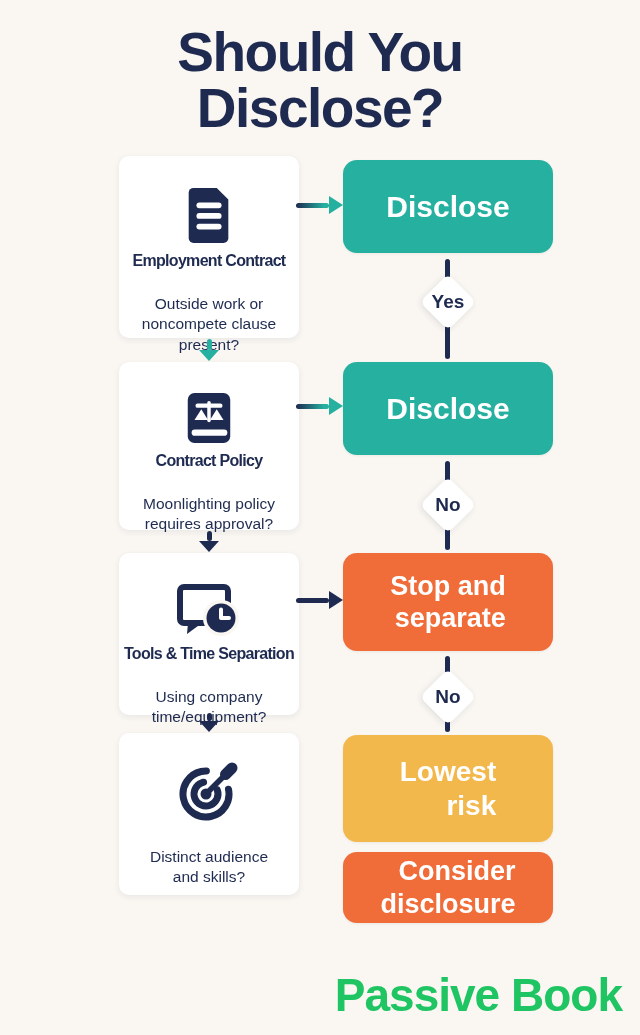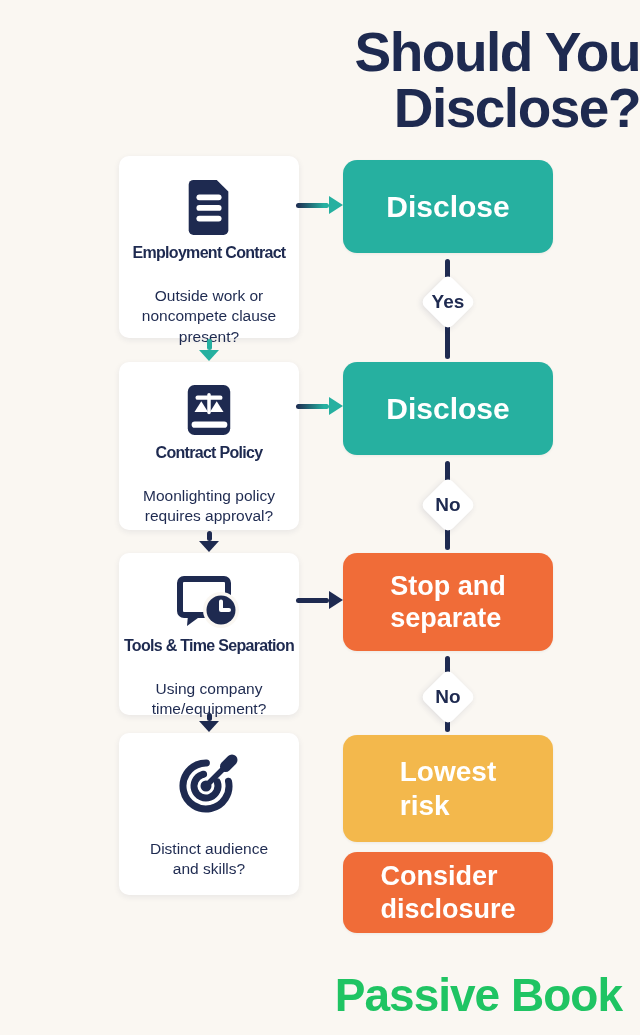--- a/index.html
+++ b/index.html
@@ -7,40 +7,40 @@
     --yellow:#f3b84c; --green:#1fc463; --card:#ffffff;
   }
   *{margin:0;padding:0;box-sizing:border-box;}
   html,body{background:#e9e9e9;}
   body{font-family:"Liberation Sans","DejaVu Sans",sans-serif;}
   #canvas{position:relative;width:640px;height:1035px;background:var(--bg);overflow:hidden;}
 
   .preline{white-space:pre-line;}
 
   .title{
-    position:absolute;top:24px;left:0;width:640px;text-align:right;
+    position:absolute;top:24px;left:0;width:640px;text-align:center;
     font-size:55px;font-weight:bold;line-height:1.02;letter-spacing:-1.5px;
     color:var(--navy);
   }
 
   
   .card{
     position:absolute;left:119px;width:180px;background:var(--card);
     border-radius:10px;box-shadow:0 2px 6px rgba(30,42,80,0.08);
     display:flex;flex-direction:column;align-items:center;justify-content:flex-start;
-    padding-top:20px;text-align:center;color:var(--navy);
+    padding-top:28px;text-align:center;color:var(--navy);
   }
   .card-title{font-size:16px;font-weight:bold;letter-spacing:-0.7px;white-space:nowrap;margin-top:6px;}
   .card-question{font-size:15.5px;line-height:1.32;margin-top:24px;}
   .card .icn{flex:0 0 auto;}
 
   
   .outcome{
     position:absolute;left:343px;width:210px;border-radius:14px;
-    display:flex;align-items:center;justify-content:center;text-align:left;
+    display:flex;align-items:center;justify-content:center;text-align:right;
     color:#fff;font-weight:bold;box-shadow:0 1px 3px rgba(0,0,0,0.06);
     line-height:1.2;
   }
   .bg-teal{background:var(--teal);}
   .bg-orange{background:var(--orange);}
   .bg-yellow{background:var(--yellow);}
 
   
   .vseg{position:absolute;left:445px;width:5px;background:var(--navy);border-radius:2.5px;}
 
@@ -137,21 +137,21 @@
     <div class="card-question preline">Distinct audience
 and skills?</div>
   </div>
 
   <div class="outcome bg-teal preline" style="top:160px;height:93px;font-size:30px;">Disclose</div>
   <div class="outcome bg-teal preline" style="top:362px;height:93px;font-size:30px;">Disclose</div>
   <div class="outcome bg-orange preline" style="top:553px;height:98px;font-size:27px;">Stop and
 separate</div>
   <div class="outcome bg-yellow preline" style="top:735px;height:107px;font-size:28px;">Lowest
 risk</div>
-  <div class="outcome bg-orange preline" style="top:852px;height:81px;font-size:27px;">Consider
+  <div class="outcome bg-orange preline" style="top:852px;height:71px;font-size:27px;">Consider
 disclosure</div>
 
   <div class="vseg" style="top:259px;height:24px;"></div>
   <div class="vseg" style="top:325px;height:34px;"></div>
   <div class="vseg" style="top:461px;height:25px;"></div>
   <div class="vseg" style="top:527px;height:23px;"></div>
   <div class="vseg" style="top:656px;height:23px;"></div>
   <div class="vseg" style="top:718px;height:14px;"></div>
 
   <div class="diamond-wrap" style="top:282px;">

